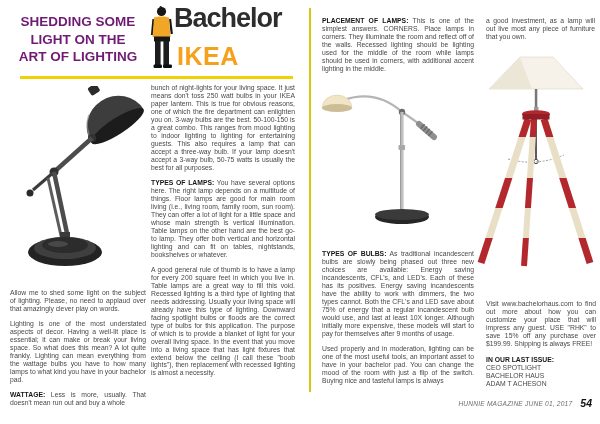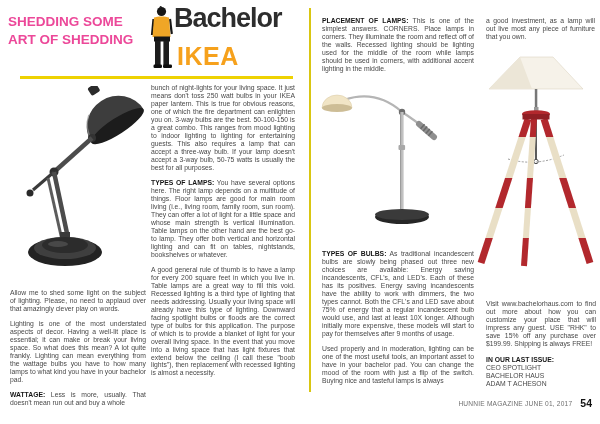--- a/index.html
+++ b/index.html
@@ -1,21 +1,21 @@
 <!DOCTYPE html>
 <html><head>
 <meta charset="utf-8">
 <style>
   html,body { margin:0; padding:0; background:#ffffff; }
   .canvas { position:relative; width:600px; height:424px; background:#ffffff;
             font-family:"Liberation Sans", sans-serif; overflow:hidden; }
 
   
-  .title { position:absolute; left:8px; top:13px; width:140px; text-align:left;
-           font-weight:bold; font-size:13.5px; line-height:1.3; color:#ec4899; }
+  .title { position:absolute; left:8px; top:13px; width:140px; text-align:center;
+           font-weight:bold; font-size:13.5px; line-height:1.3; color:#701a75; }
   .title span { display:block; }
   .logo-word { position:absolute; font-weight:bold; }
   .logo-bachelor { left:174px; top:3px; font-size:27px; letter-spacing:-1px; color:#2d2d2d; }
   .logo-haus { left:177px; top:42px; font-size:25px; letter-spacing:0.5px; color:#f6a11c; }
   .rule-h { position:absolute; left:20px; top:76px; width:273px; height:2.5px; background:#eed202; }
   .rule-v { position:absolute; left:309px; top:8px; width:1.5px; height:384px; background:#d9c612; }
 
   
   .col { position:absolute; font-size:6.8px; line-height:7.95px; color:#484848;
          text-align:justify; }
@@ -33,32 +33,33 @@
 
   
   .img { position:absolute; }
   .desk-lamp  { left:8px;   top:86px; }
   .arc-lamp   { left:318px; top:87px; }
   .tripod-lamp{ left:470px; top:55px; }
   .logo-man   { left:149px; top:6px; }
 
   
   .footer { position:absolute; left:430px; top:397px; width:162px; display:flex;
-            align-items:center; justify-content:flex-end; gap:8px; }
+            align-items:center; justify-content:flex-end; gap:8px;font-style:italic; }
   .footer-mag { font-size:6.6px; color:#6f6f6f; letter-spacing:0.2px; }
   .footer-page { font-size:10.5px; font-weight:bold; color:#121212; }
 </style>
 </head>
 <body>
 
 <div class="canvas">
 
   <div class="title">
     <span>SHEDDING SOME</span>
-    <span>ART OF SHEDDING</span>
+    <span>LIGHT ON THE</span>
+    <span>ART OF LIGHTING</span>
   </div>
 
   <svg class="img logo-man" width="26" height="64" viewBox="0 0 26 64">
     <circle cx="12.5" cy="5.5" r="4.6" fill="#161616"></circle>
     <path d="M 10,1.5 L 12,-0.5 L 13,1.5 Z" fill="#161616"></path>
     <line x1="4.5" y1="13" x2="3" y2="29" stroke="#161616" stroke-width="2.2"></line>
     <line x1="21" y1="13" x2="22.8" y2="28" stroke="#161616" stroke-width="2.2"></line>
     <path d="M 5,11.5 C 8,10 17,10 20,11.5 L 21.5,31 L 3.5,31 Z" fill="#f0a626"></path>
     <rect x="5" y="30.5" width="16" height="5" fill="#161616"></rect>
     <rect x="6" y="35" width="5.6" height="24" fill="#1d1d1d"></rect>

